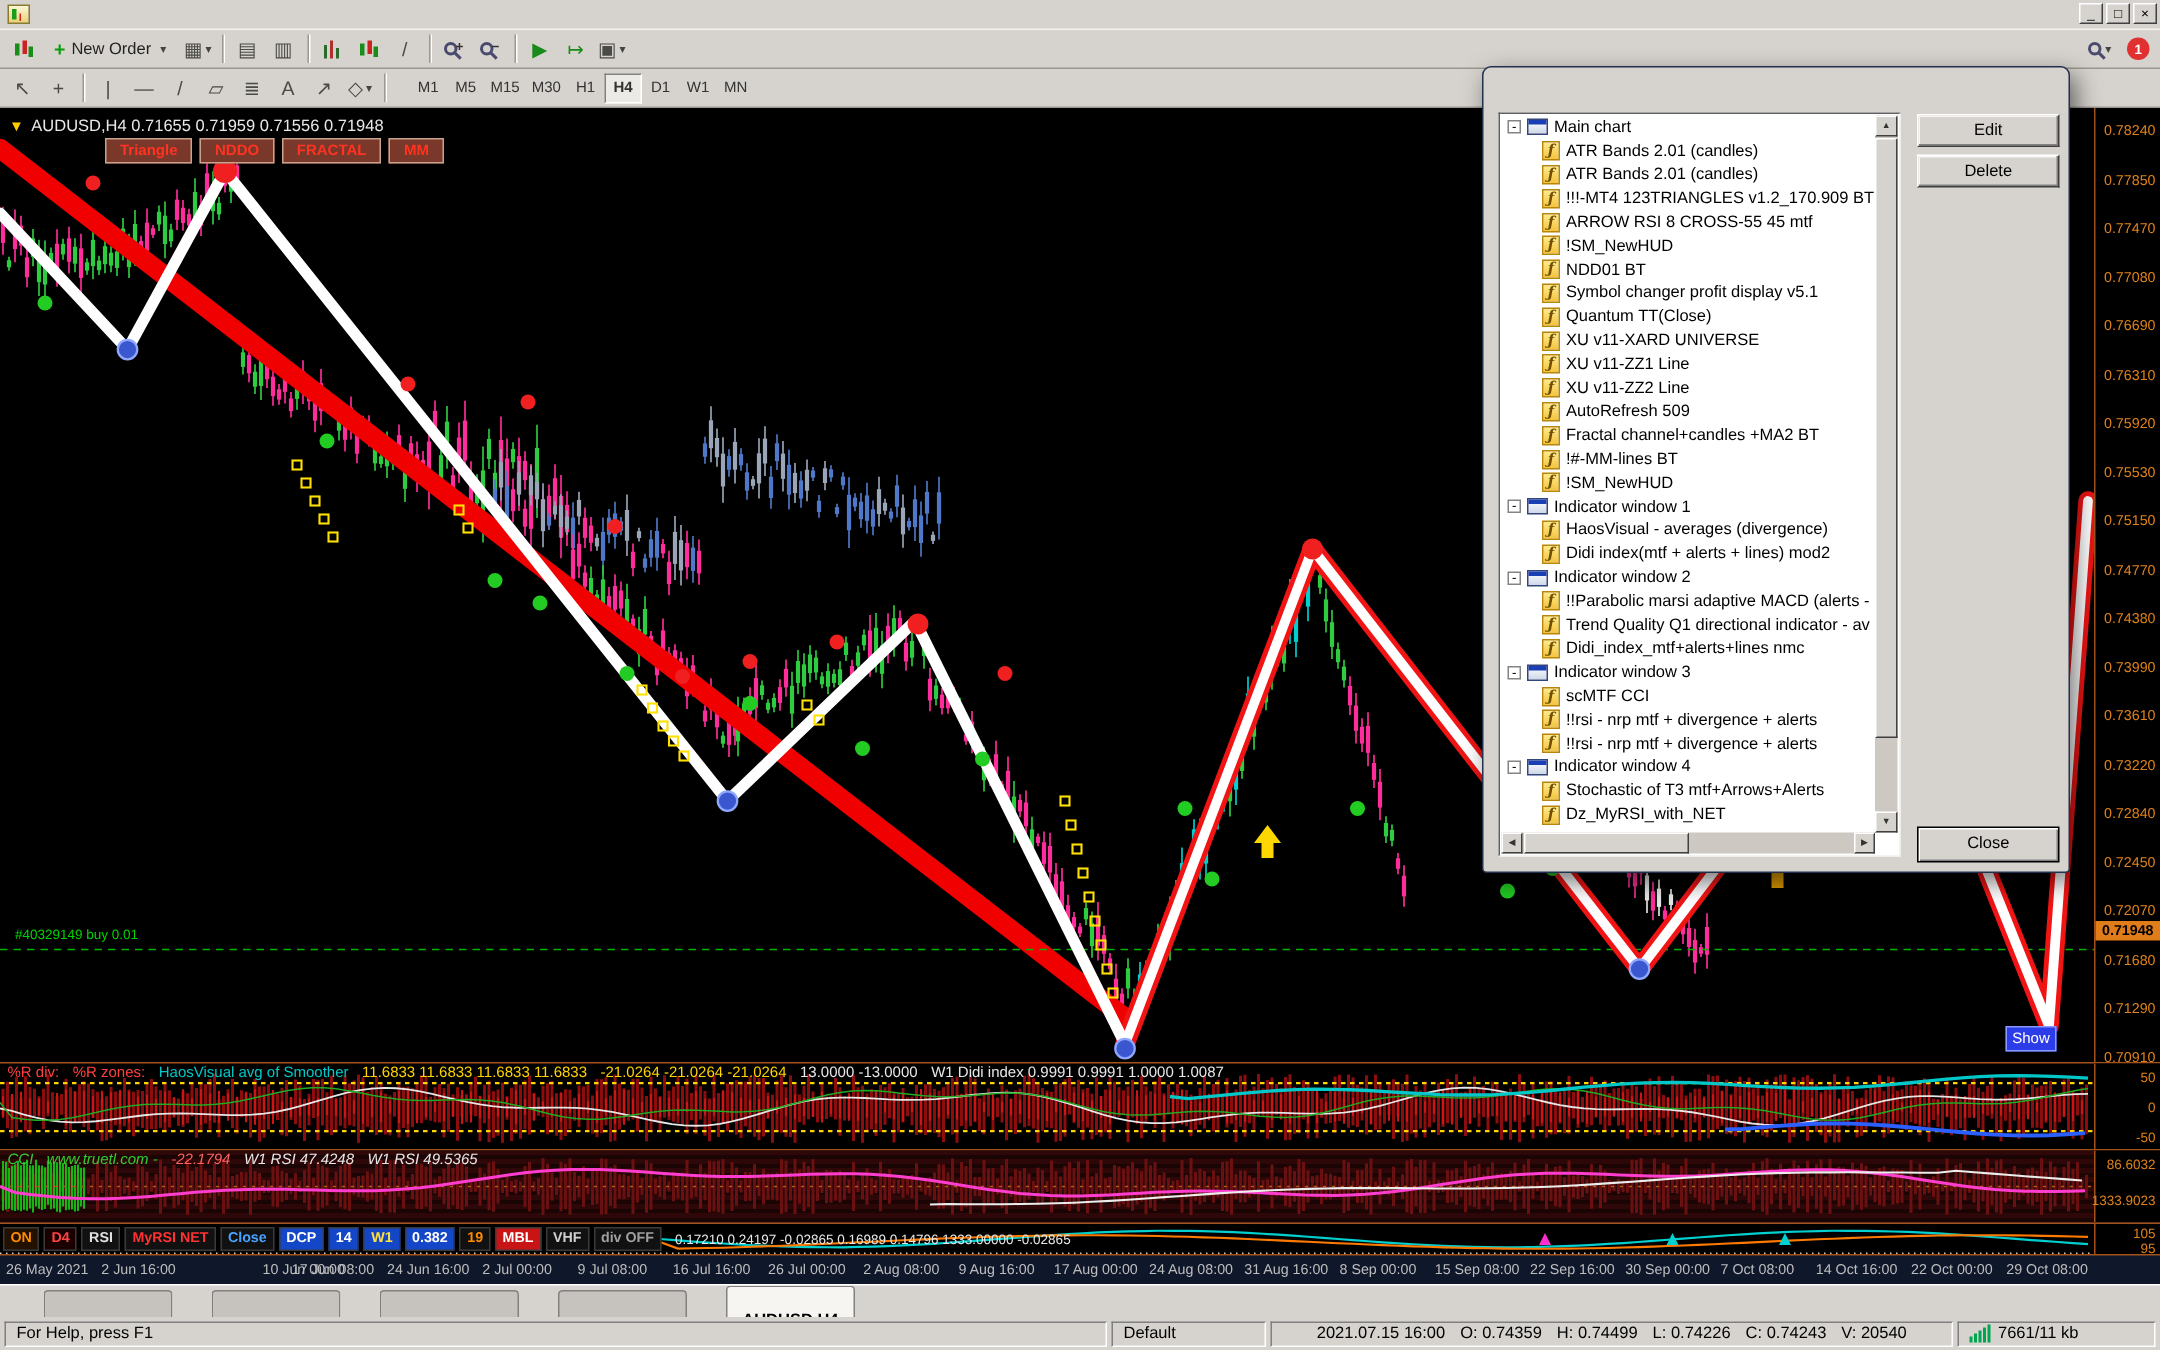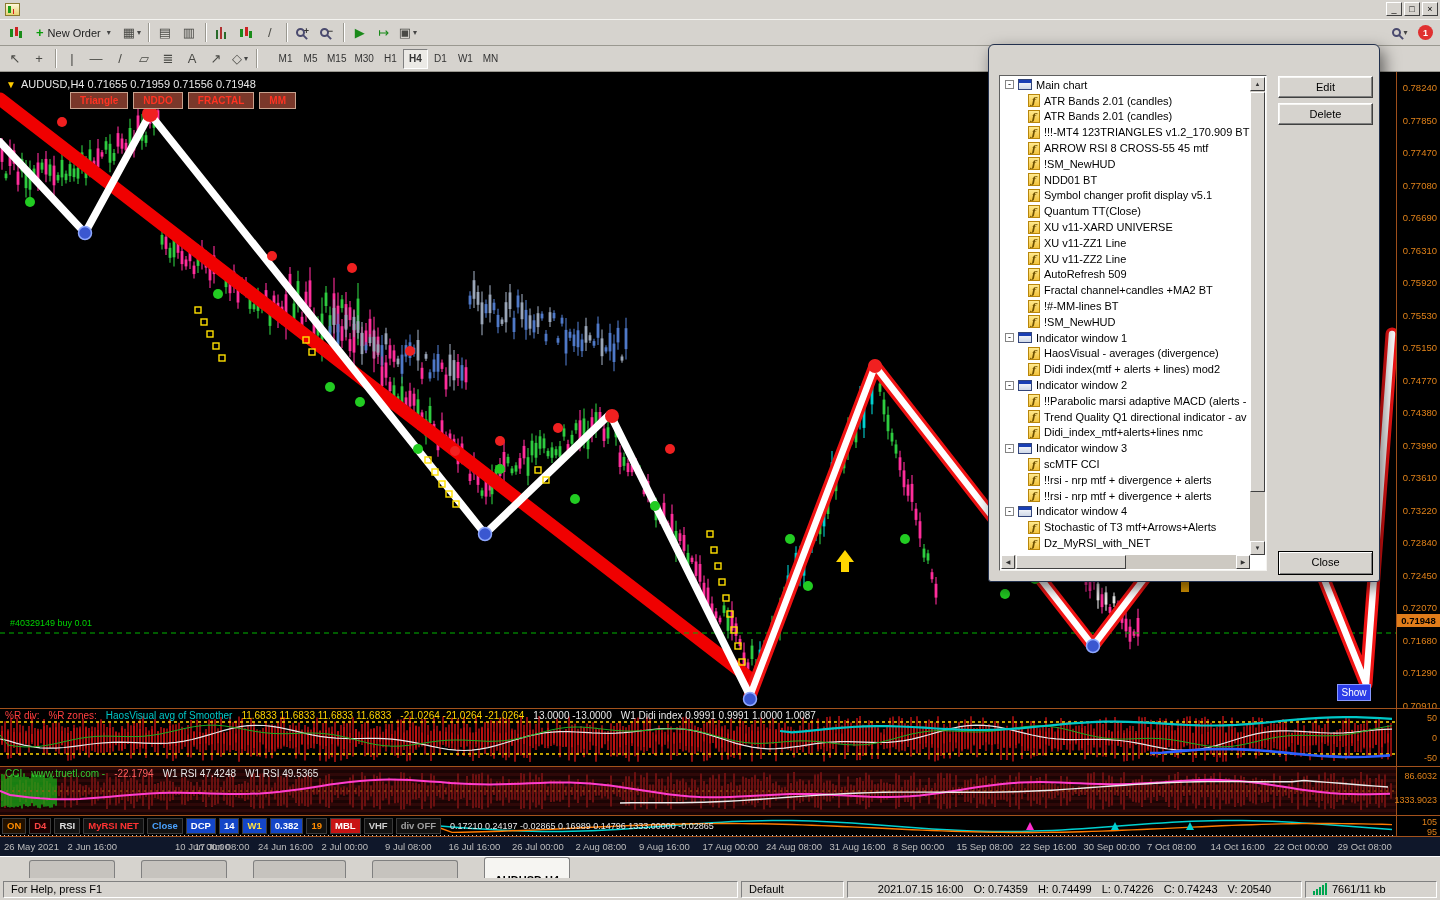--- a/index.html
+++ b/index.html
@@ -50,21 +50,21 @@
   #show-btn{position:absolute;left:1337px;top:612px;width:34px;height:17px;background:#2b3ce8;color:#fff;border:1px solid #8899ff;font-size:10px;line-height:15px;text-align:center;z-index:3;}
   #price-scale{position:absolute;left:1396px;top:0;width:44px;height:636px;background:#000;border-left:1px solid #a3521c;}
   .ps-label{position:absolute;right:3px;color:#e0821a;font-size:9.5px;}
   #price-tag{position:absolute;left:1397px;top:542px;width:43px;height:13px;background:#e07c1a;color:#000;font-size:9.5px;font-weight:bold;text-align:center;line-height:13px;z-index:4;}
   
   .panel{background:#000;border-top:1px solid #a3521c;}
   #p1{top:708px;height:58px;} #p2{top:766px;height:49px;} #p3{top:815px;height:21px;}
   .p-content{position:absolute;left:0;top:0;bottom:0;width:1396px;overflow:hidden;}
   .p-scale{position:absolute;left:1396px;top:0;bottom:0;width:44px;background:#000;border-left:1px solid #a3521c;}
   .p-scale span{position:absolute;right:3px;color:#e0821a;font-size:9px;}
-  #p2 .p-content{background:repeating-linear-gradient(180deg,#2e0808 0 3px,#1b0404 3px 6px);}
+  #p2 .p-content{background:repeating-linear-gradient(180deg,#2e0808 0 3px,#1b0404 3px 6px);font-style:italic;}
   .p-labels{position:absolute;left:5px;top:1px;white-space:nowrap;font-size:10px;z-index:2;}
   .p-labels span{margin-right:9px;}
   #p3-buttons{position:absolute;left:2px;top:2px;display:flex;gap:3px;z-index:2;align-items:center;}
   .p3-btn{font-size:9.5px;font-weight:bold;padding:1px 4px;border:1px solid #3a3a3a;line-height:12px;}
   #p3-values{color:#e8e8e8;font-size:9px;margin-left:6px;}
   
   #taxis{top:836px;height:20px;background:#0f172a;border-top:1px solid #a3521c;}
   .ta-label{position:absolute;top:4px;color:#bdbdbd;font-size:9.5px;white-space:nowrap;}
   
   #tabs{top:856px;height:22px;background:#d6d3ce;display:flex;align-items:flex-end;padding-left:5px;border-top:1px solid #fff;}

